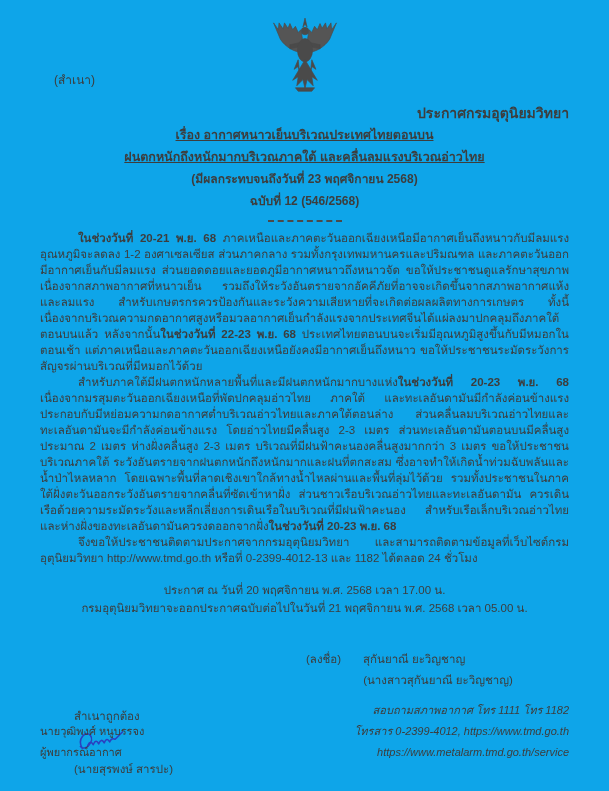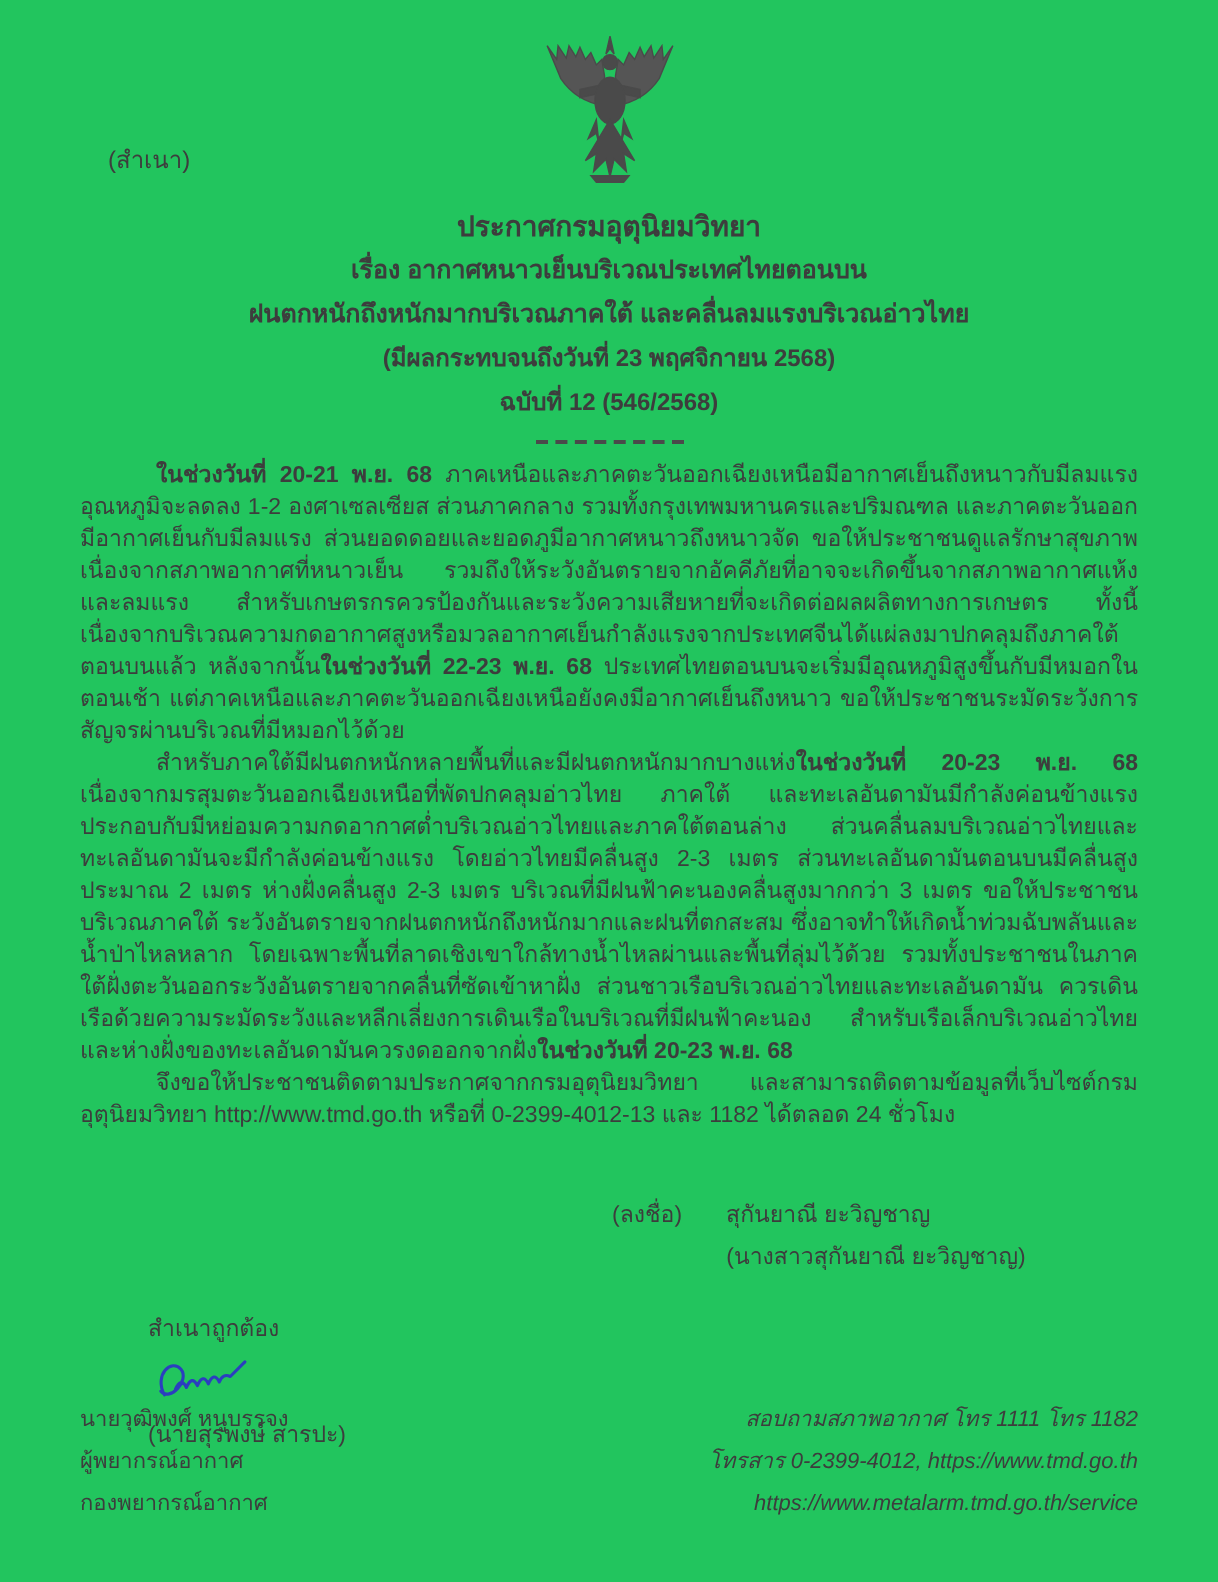--- a/index.html
+++ b/index.html
@@ -1,35 +1,35 @@
 <!DOCTYPE html>
 <html><head>
 <meta charset="utf-8">
 <style>
   html,body{margin:0;padding:0;background:#ffffff;}
   .page{
     position:relative;
     width:609px;height:791px;
     box-sizing:border-box;
     padding:14px 40px 10px 40px;
-    background:#22c55e;
+    background:#0ea5e9;
     font-family:"Liberation Sans","DejaVu Sans",sans-serif;
     color:#3d3d3d;
     overflow:hidden;
   }
   .copy-label{
     position:absolute;left:54px;top:70px;
     font-size:12px;color:#3d3d3d;
   }
   .emblem-wrap{text-align:center;height:80px;margin-top:2px;}
   .emblem-wrap svg{display:inline-block;}
   .header{ text-align:center; margin-top:6px; }
   .header .h-line{font-weight:bold;line-height:22px;}
-  .h-title{font-size:14px;}
-  .h-sub{font-size:12.5px;}
+  .h-title{font-size:14px;text-align:right;}
+  .h-sub{font-size:12.5px;text-decoration:underline;}
   .h-small{font-size:12px;}
   .separator{
     width:74px;height:0;
     border-top:2.5px dashed #4a4a4a;
     margin:8px auto 8px auto;
   }
   .body-text{
     font-size:11.5px;
     line-height:16px;
     text-align:justify;
@@ -117,20 +117,24 @@
   </div>
 
   <div class="separator"></div>
 
   <div class="body-text">
     <p><span class="b">ในช่วงวันที่ 20-21 พ.ย. 68 </span><span>ภาคเหนือและภาคตะวันออกเฉียงเหนือมีอากาศเย็นถึงหนาวกับมีลมแรง อุณหภูมิจะลดลง 1-2 องศาเซลเซียส ส่วนภาคกลาง รวมทั้งกรุงเทพมหานครและปริมณฑล และภาคตะวันออก มีอากาศเย็นกับมีลมแรง ส่วนยอดดอยและยอดภูมีอากาศหนาวถึงหนาวจัด ขอให้ประชาชนดูแลรักษาสุขภาพ เนื่องจากสภาพอากาศที่หนาวเย็น รวมถึงให้ระวังอันตรายจากอัคคีภัยที่อาจจะเกิดขึ้นจากสภาพอากาศแห้งและลมแรง สำหรับเกษตรกรควรป้องกันและระวังความเสียหายที่จะเกิดต่อผลผลิตทางการเกษตร ทั้งนี้เนื่องจากบริเวณความกดอากาศสูงหรือมวลอากาศเย็นกำลังแรงจากประเทศจีนได้แผ่ลงมาปกคลุมถึงภาคใต้ตอนบนแล้ว หลังจากนั้น</span><span class="b">ในช่วงวันที่ 22-23 พ.ย. 68 </span><span>ประเทศไทยตอนบนจะเริ่มมีอุณหภูมิสูงขึ้นกับมีหมอกในตอนเช้า แต่ภาคเหนือและภาคตะวันออกเฉียงเหนือยังคงมีอากาศเย็นถึงหนาว ขอให้ประชาชนระมัดระวังการสัญจรผ่านบริเวณที่มีหมอกไว้ด้วย</span></p>
     <p><span>สำหรับภาคใต้มีฝนตกหนักหลายพื้นที่และมีฝนตกหนักมากบางแห่ง</span><span class="b">ในช่วงวันที่ 20-23 พ.ย. 68 </span><span>เนื่องจากมรสุมตะวันออกเฉียงเหนือที่พัดปกคลุมอ่าวไทย ภาคใต้ และทะเลอันดามันมีกำลังค่อนข้างแรง ประกอบกับมีหย่อมความกดอากาศต่ำบริเวณอ่าวไทยและภาคใต้ตอนล่าง ส่วนคลื่นลมบริเวณอ่าวไทยและทะเลอันดามันจะมีกำลังค่อนข้างแรง โดยอ่าวไทยมีคลื่นสูง 2-3 เมตร ส่วนทะเลอันดามันตอนบนมีคลื่นสูงประมาณ 2 เมตร ห่างฝั่งคลื่นสูง 2-3 เมตร บริเวณที่มีฝนฟ้าคะนองคลื่นสูงมากกว่า 3 เมตร ขอให้ประชาชนบริเวณภาคใต้ ระวังอันตรายจากฝนตกหนักถึงหนักมากและฝนที่ตกสะสม ซึ่งอาจทำให้เกิดน้ำท่วมฉับพลันและน้ำป่าไหลหลาก โดยเฉพาะพื้นที่ลาดเชิงเขาใกล้ทางน้ำไหลผ่านและพื้นที่ลุ่มไว้ด้วย รวมทั้งประชาชนในภาคใต้ฝั่งตะวันออกระวังอันตรายจากคลื่นที่ซัดเข้าหาฝั่ง ส่วนชาวเรือบริเวณอ่าวไทยและทะเลอันดามัน ควรเดินเรือด้วยความระมัดระวังและหลีกเลี่ยงการเดินเรือในบริเวณที่มีฝนฟ้าคะนอง สำหรับเรือเล็กบริเวณอ่าวไทยและห่างฝั่งของทะเลอันดามันควรงดออกจากฝั่ง</span><span class="b">ในช่วงวันที่ 20-23 พ.ย. 68</span></p>
     <p><span>จึงขอให้ประชาชนติดตามประกาศจากกรมอุตุนิยมวิทยา และสามารถติดตามข้อมูลที่เว็บไซต์กรมอุตุนิยมวิทยา http://www.tmd.go.th หรือที่ 0-2399-4012-13 และ 1182 ได้ตลอด 24 ชั่วโมง</span></p>
   </div>
 
+  <div class="announce">
+    <div>ประกาศ ณ วันที่ 20 พฤศจิกายน พ.ศ. 2568 เวลา 17.00 น.</div>
+    <div>กรมอุตุนิยมวิทยาจะออกประกาศฉบับต่อไปในวันที่ 21 พฤศจิกายน พ.ศ. 2568 เวลา 05.00 น.</div>
+  </div>
 
   <div class="sign-block">
     <div class="sign-line1">
       <span>(ลงชื่อ)</span><span class="gap"></span><span>สุกันยาณี ยะวิญชาญ</span>
     </div>
     <div class="sign-center">(นางสาวสุกันยาณี ยะวิญชาญ)</div>
   </div>
 
   <div class="certify-block">
     <div class="certify-label">สำเนาถูกต้อง</div>
@@ -140,21 +144,20 @@
       </svg>
     </div>
     <div class="certify-name">(นายสุรพงษ์ สารปะ)</div>
 
   </div>
 
   <div class="footer">
     <div class="footer-left">
         <div>นายวุฒิพงศ์ หนูบรรจง</div>
         <div>ผู้พยากรณ์อากาศ</div>
-        <div>กองพยากรณ์อากาศ</div>
       </div>
     <div class="footer-right">
         <div>สอบถามสภาพอากาศ โทร 1111 โทร 1182</div>
         <div>โทรสาร 0-2399-4012, https://www.tmd.go.th</div>
         <div>https://www.metalarm.tmd.go.th/service</div>
       </div>
   </div>
 
 </div>
 

